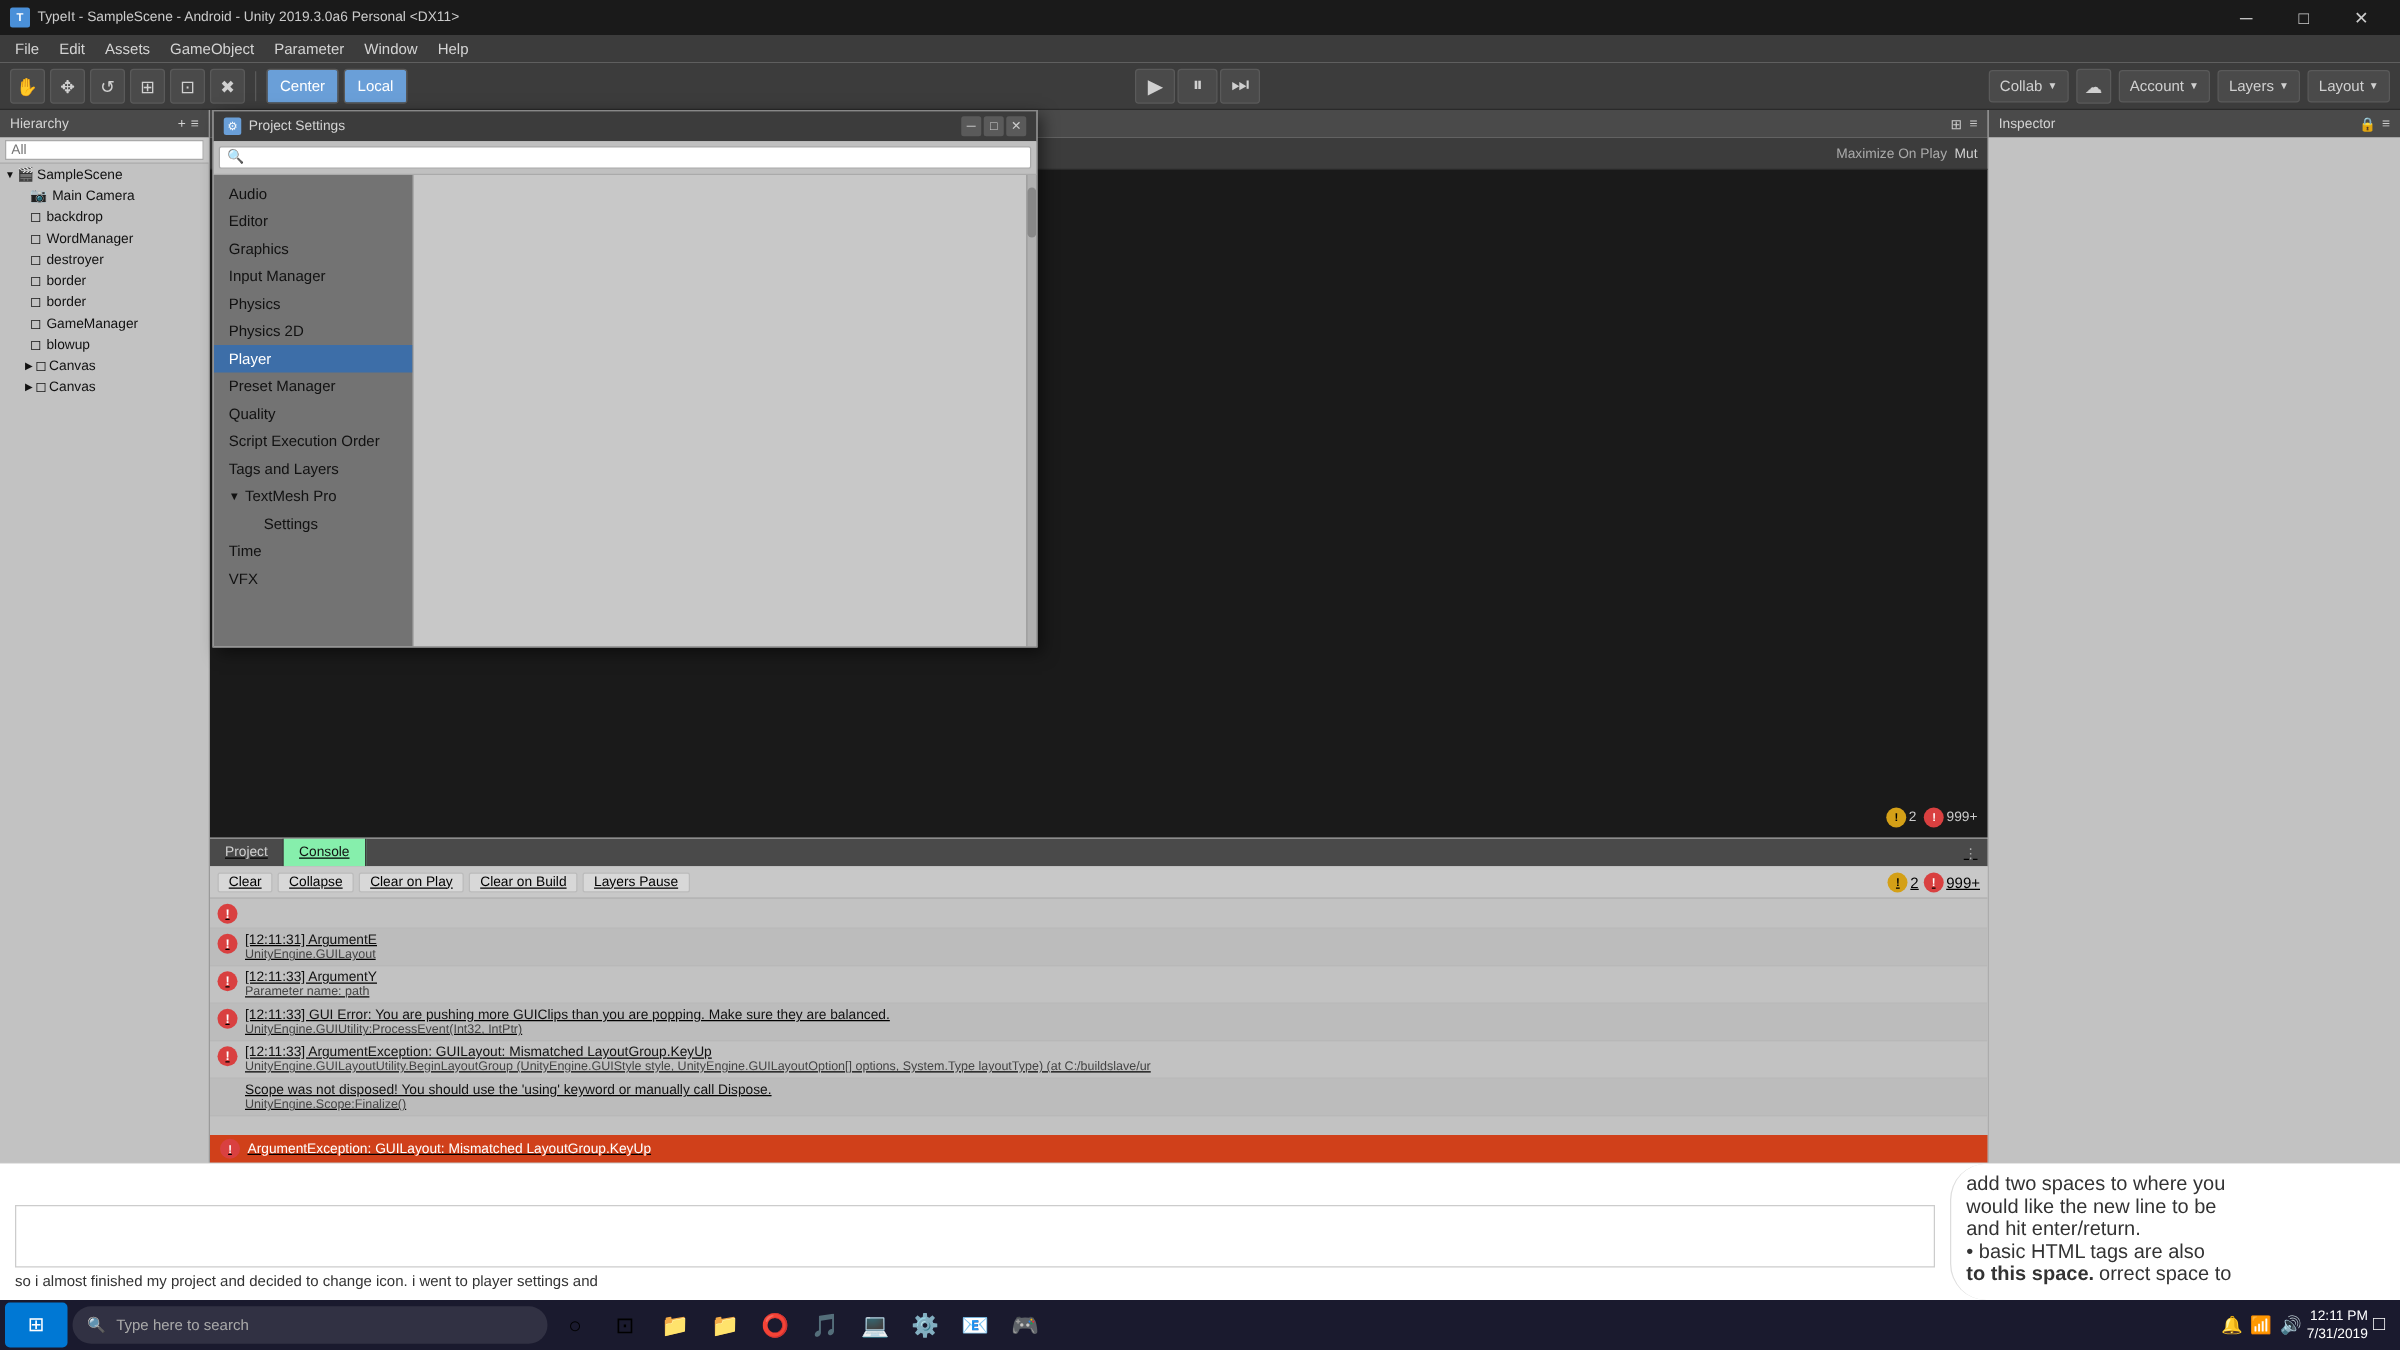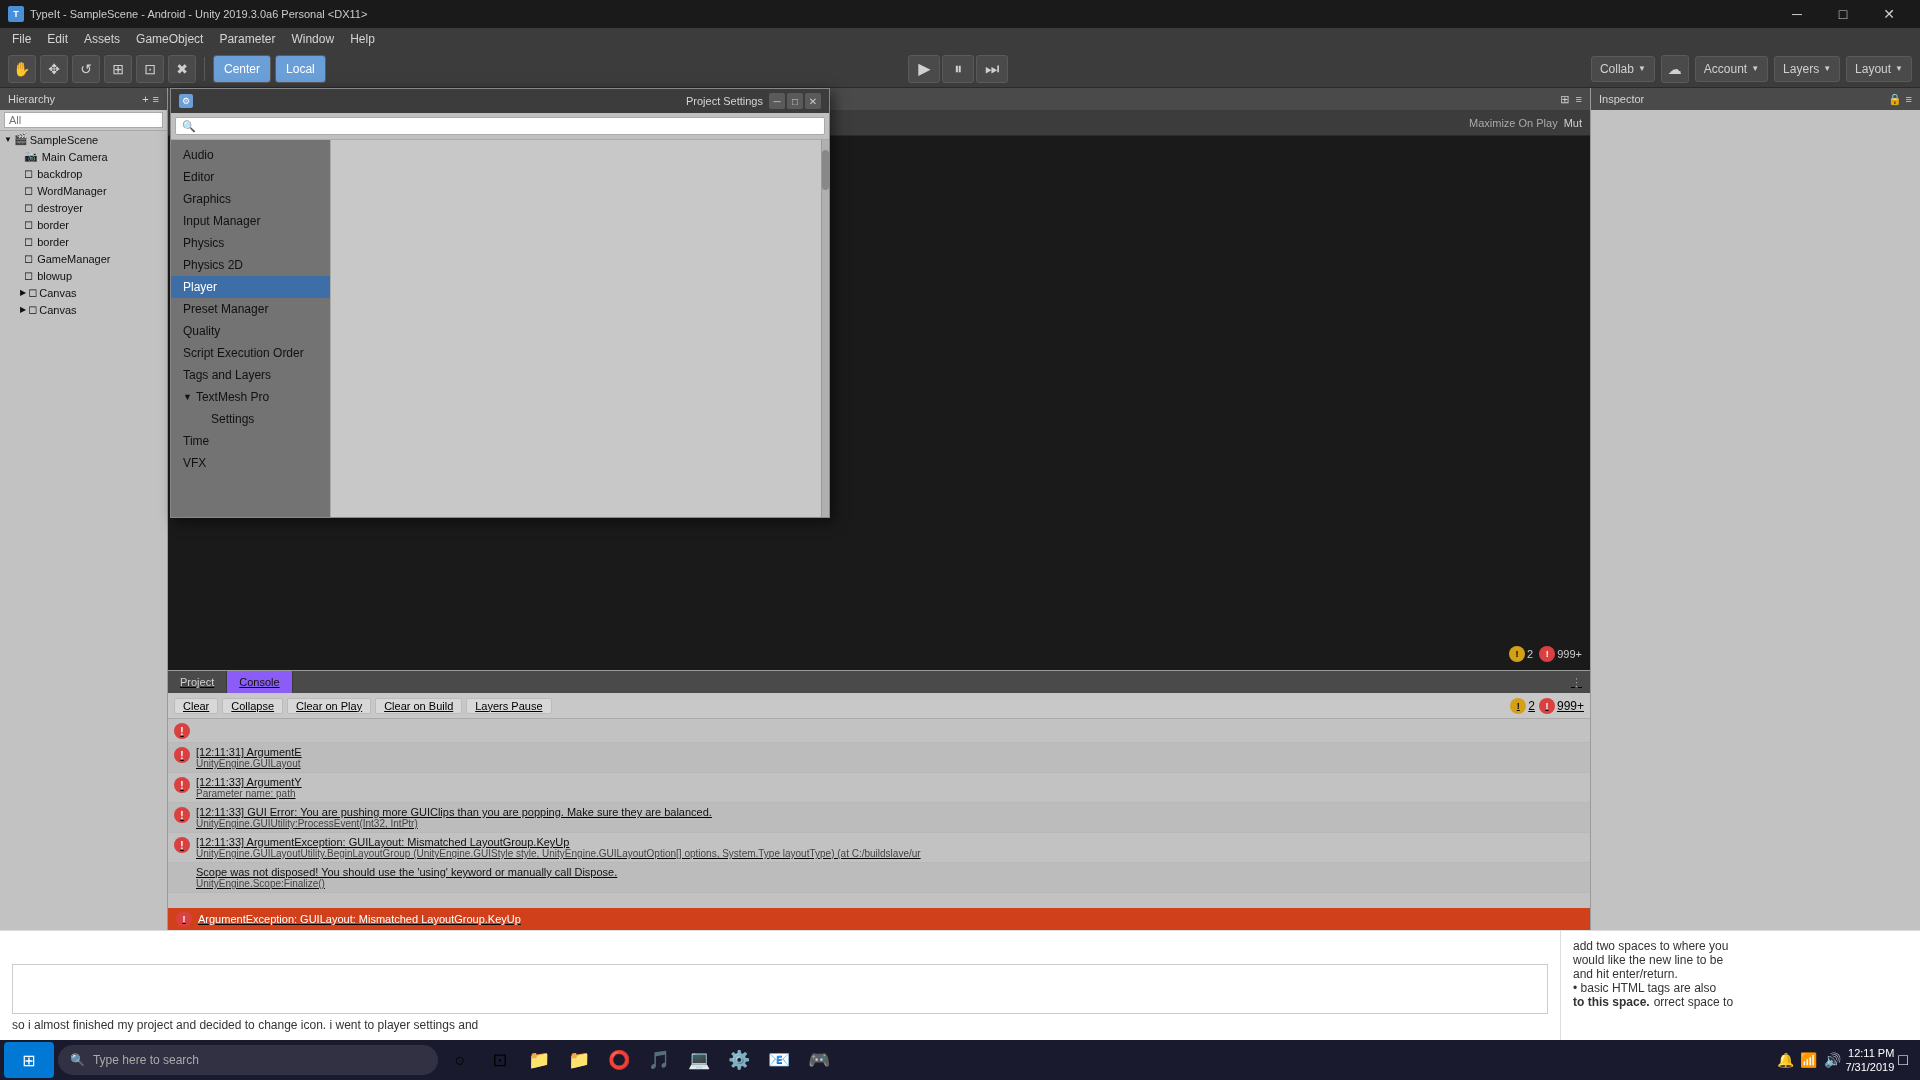--- a/index.html
+++ b/index.html
@@ -230,21 +230,21 @@
       padding: 2px 12px;
       font-size: 11px;
       color: #d0d0d0;
       cursor: pointer;
       height: 22px;
       display: flex;
       align-items: center;
       border-right: 1px solid #3a3a3a;
     }
     .bottom-tab.active {
-      background: #8b5cf6;
+      background: #86efac;
       color: #111;
     }
 
     #console-toolbar {
       display: flex;
       align-items: center;
       gap: 4px;
       padding: 2px 6px;
       background: #c8c8c8;
       border-bottom: 1px solid #aaa;
@@ -347,21 +347,21 @@
     #modal-titlebar .modal-icon {
       width: 14px; height: 14px;
       background: #6a9fd8;
       display: flex;
       align-items: center;
       justify-content: center;
       font-size: 9px;
       color: white;
       border-radius: 2px;
     }
-    #modal-titlebar .modal-title { flex: 1; text-align: right; }
+    #modal-titlebar .modal-title { flex: 1; }
     #modal-titlebar .modal-controls {
       display: flex;
       gap: 2px;
     }
     .modal-btn {
       width: 16px; height: 16px;
       background: #5a5a5a;
       border-radius: 2px;
       display: flex;
       align-items: center;
@@ -896,21 +896,21 @@
 
 </div>
 
 <div id="browser-section" style="position:fixed; bottom:40px; left:0; right:0; height:110px; background:white; border-top:1px solid #ddd; display:flex; overflow:hidden;">
   <div style="flex:1; padding:8px 12px; font-size:12px; color:#333; display:flex; flex-direction:column; justify-content:flex-end;">
     <textarea style="width: 100%; height: 50px; font-size: 12px; border: 1px solid rgb(204, 204, 204); resize: none;"></textarea>
     <div style="font-size:12px; color:#333; padding-top:4px;">
       <span>so i almost finished my project and decided to change icon. i went to player settings and</span>
     </div>
   </div>
-  <div style="width:360px; padding:8px 12px; font-size:12px; color:#333; border-left:1px solid #ddd;">
+  <div style="width:360px; padding:8px 12px; font-size:16px; color:#333; border-left:1px solid #ddd;border-radius:29px;">
     <div>add two spaces to where you</div>
     <div>would like the new line to be</div>
     <div>and hit enter/return.</div>
     <div>• basic HTML tags are also</div>
     <div style="display:flex; gap:4px;">
       <strong>to this space.</strong>
       <span>orrect space to</span>
     </div>
   </div>
 </div>

